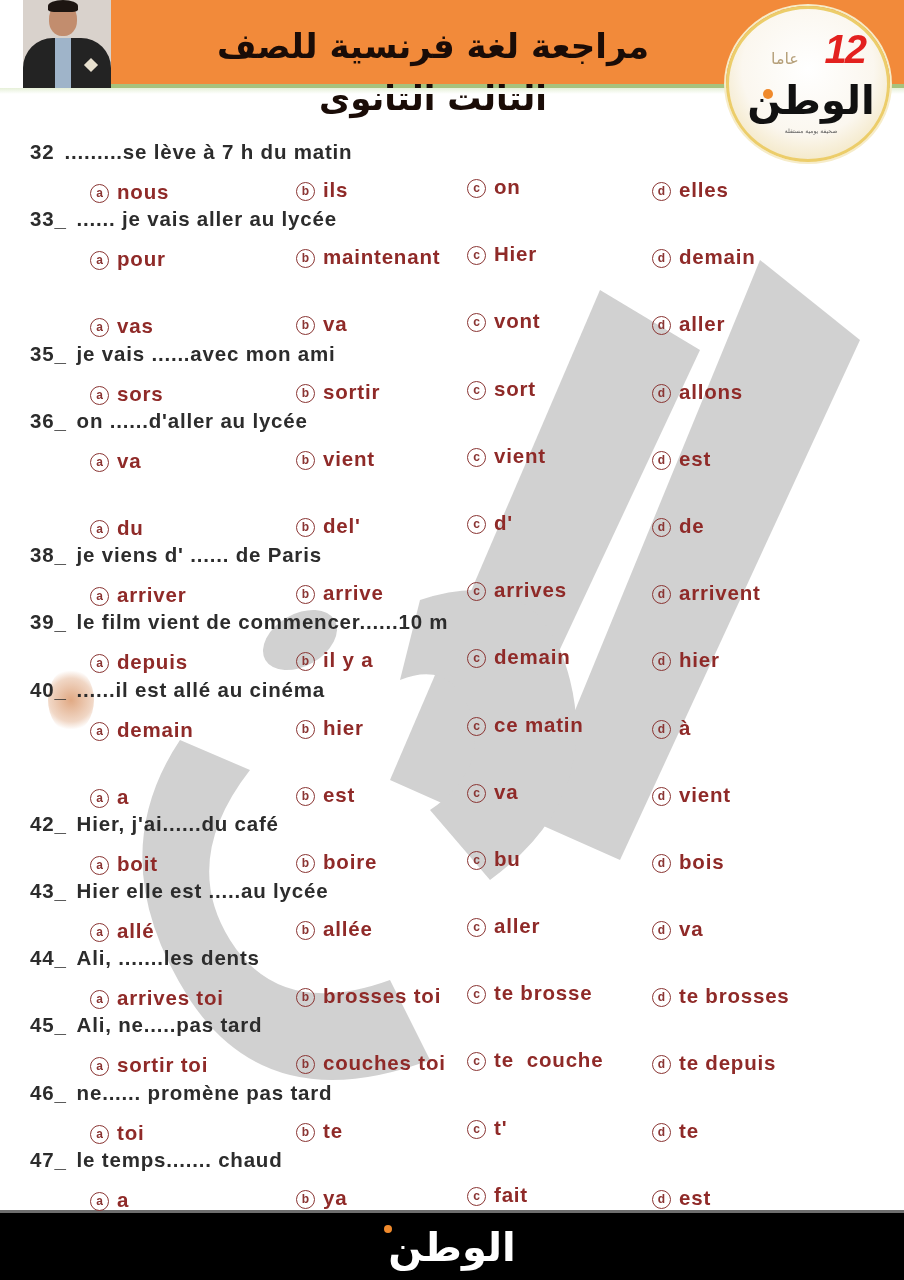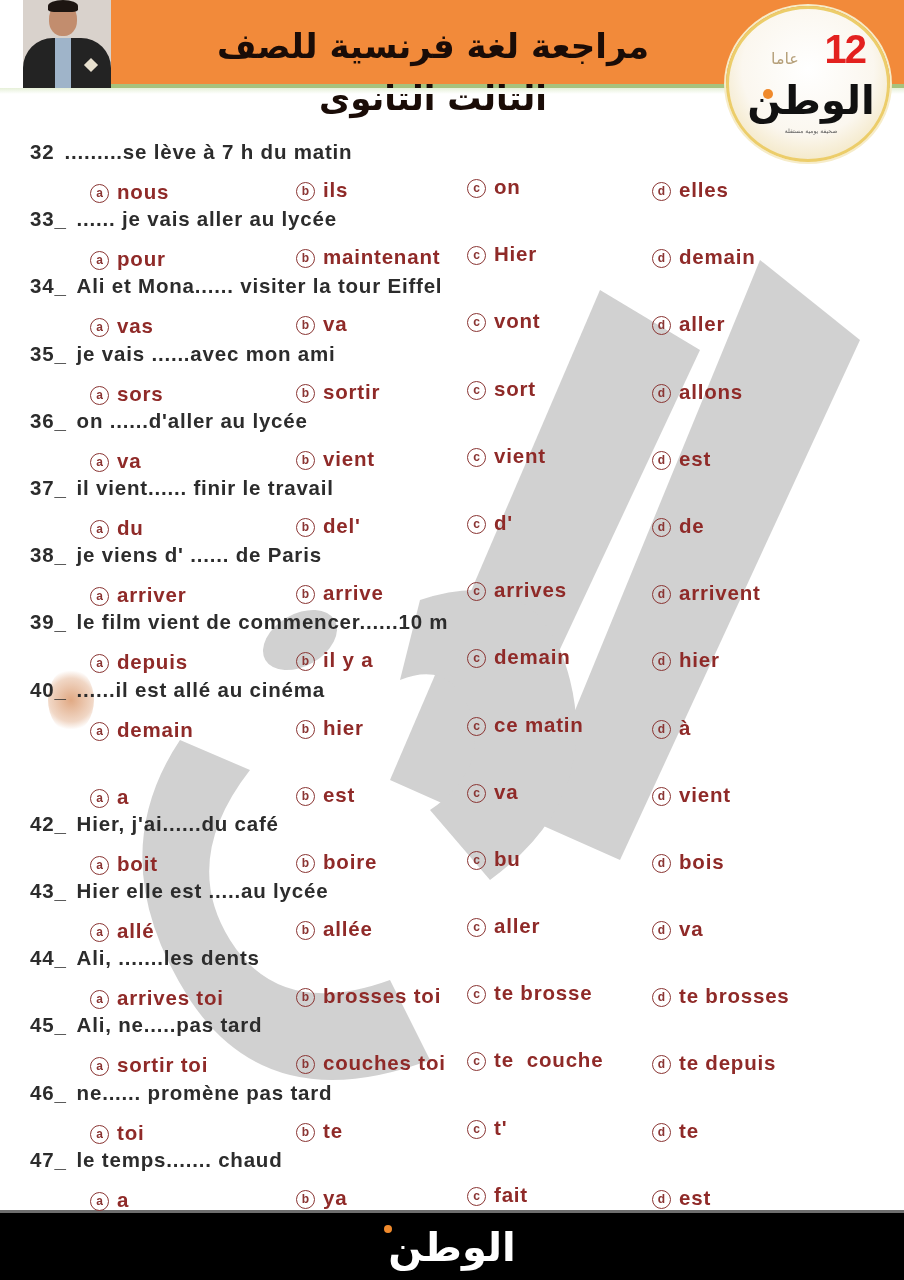--- a/index.html
+++ b/index.html
@@ -52,21 +52,21 @@
   .logo-badge {
     position: absolute; left: 726px; top: 6px; width: 164px; height: 156px;
     border-radius: 50%;
     background: radial-gradient(circle at 50% 40%, #ffffff 0%, #fbf7ef 55%, #f3e7c4 80%, #e8cf7c 100%);
     border: 3px solid #eccd6a;
     box-shadow: 0 0 0 2px #f6ecc9;
   }
   .logo-badge .num {
     position: absolute; right: 22px; top: 20px;
     font-family: "Liberation Sans", sans-serif; font-weight: bold;
-    font-size: 40px; line-height: 40px; color: #e3211f; letter-spacing: -2px;
+    font-size: 40px; line-height: 40px; color: #e3211f; letter-spacing: -2px; font-style: italic;
   }
   .logo-badge .years {
     position: absolute; left: 42px; top: 40px;
     font-family: "DejaVu Sans", sans-serif; font-size: 16px; color: #b6a07a;
     direction: rtl;
   }
   .logo-badge .name {
     position: absolute; left: 14px; top: 68px; width: 136px; text-align: center;
     direction: rtl;
     font-family: "DejaVu Sans", sans-serif; font-weight: bold;
@@ -178,21 +178,20 @@
 
   <div class="q-block">
     <div class="q-line"><span class="q-num"><span>33</span><span>_</span></span><span>...... je vais aller au lycée</span></div>
     <div class="opt a"><span class="badge">a</span><span>pour</span></div>
     <div class="opt b"><span class="badge">b</span><span>maintenant</span></div>
     <div class="opt c"><span class="badge">c</span><span>Hier</span></div>
     <div class="opt d"><span class="badge">d</span><span>demain</span></div>
   </div>
 
   <div class="q-block">
-    <div class="q-line"><span class="q-num"><span>34</span><span>_</span></span><span>Ali et Mona...... visiter la tour Eiffel</span></div>
     <div class="opt a"><span class="badge">a</span><span>vas</span></div>
     <div class="opt b"><span class="badge">b</span><span>va</span></div>
     <div class="opt c"><span class="badge">c</span><span>vont</span></div>
     <div class="opt d"><span class="badge">d</span><span>aller</span></div>
   </div>
 
   <div class="q-block">
     <div class="q-line"><span class="q-num"><span>35</span><span>_</span></span><span>je vais ......avec mon ami</span></div>
     <div class="opt a"><span class="badge">a</span><span>sors</span></div>
     <div class="opt b"><span class="badge">b</span><span>sortir</span></div>
@@ -202,21 +201,20 @@
 
   <div class="q-block">
     <div class="q-line"><span class="q-num"><span>36</span><span>_</span></span><span>on ......d'aller au lycée</span></div>
     <div class="opt a"><span class="badge">a</span><span>va</span></div>
     <div class="opt b"><span class="badge">b</span><span>vient</span></div>
     <div class="opt c"><span class="badge">c</span><span>vient</span></div>
     <div class="opt d"><span class="badge">d</span><span>est</span></div>
   </div>
 
   <div class="q-block">
-    <div class="q-line"><span class="q-num"><span>37</span><span>_</span></span><span>il vient...... finir le travail</span></div>
     <div class="opt a"><span class="badge">a</span><span>du</span></div>
     <div class="opt b"><span class="badge">b</span><span>del'</span></div>
     <div class="opt c"><span class="badge">c</span><span>d'</span></div>
     <div class="opt d"><span class="badge">d</span><span>de</span></div>
   </div>
 
   <div class="q-block">
     <div class="q-line"><span class="q-num"><span>38</span><span>_</span></span><span>je viens d' ...... de Paris</span></div>
     <div class="opt a"><span class="badge">a</span><span>arriver</span></div>
     <div class="opt b"><span class="badge">b</span><span>arrive</span></div>

